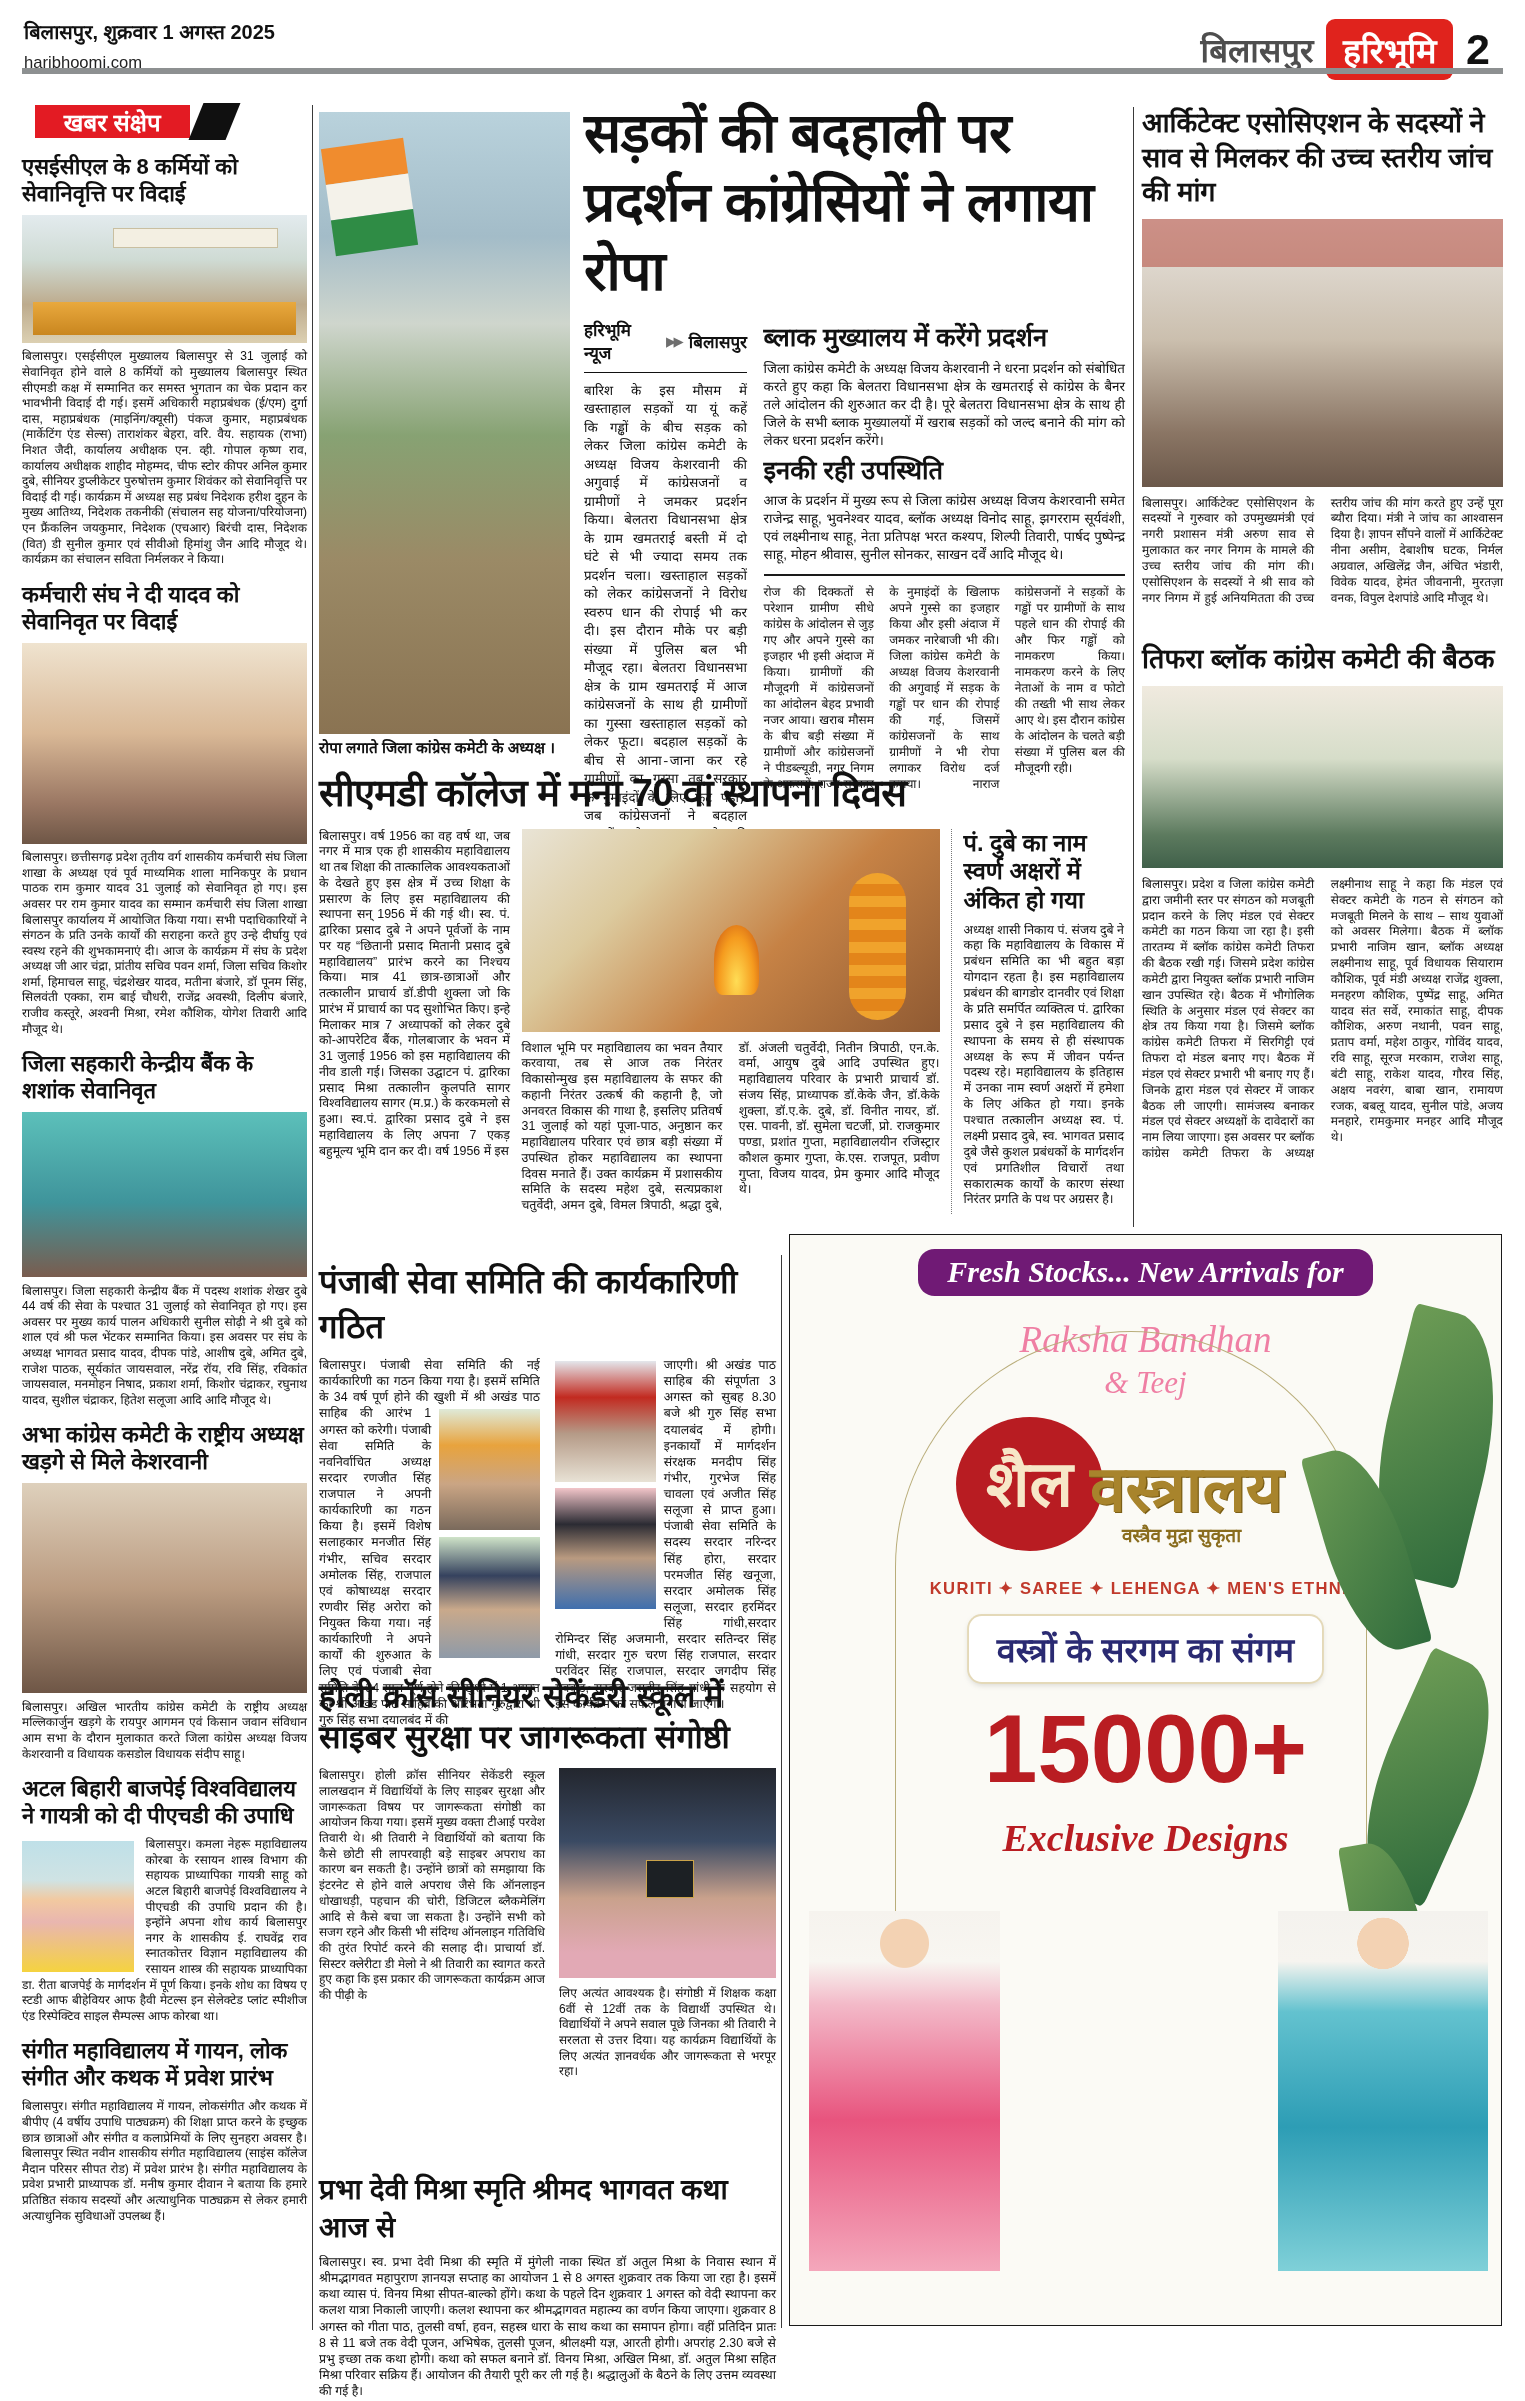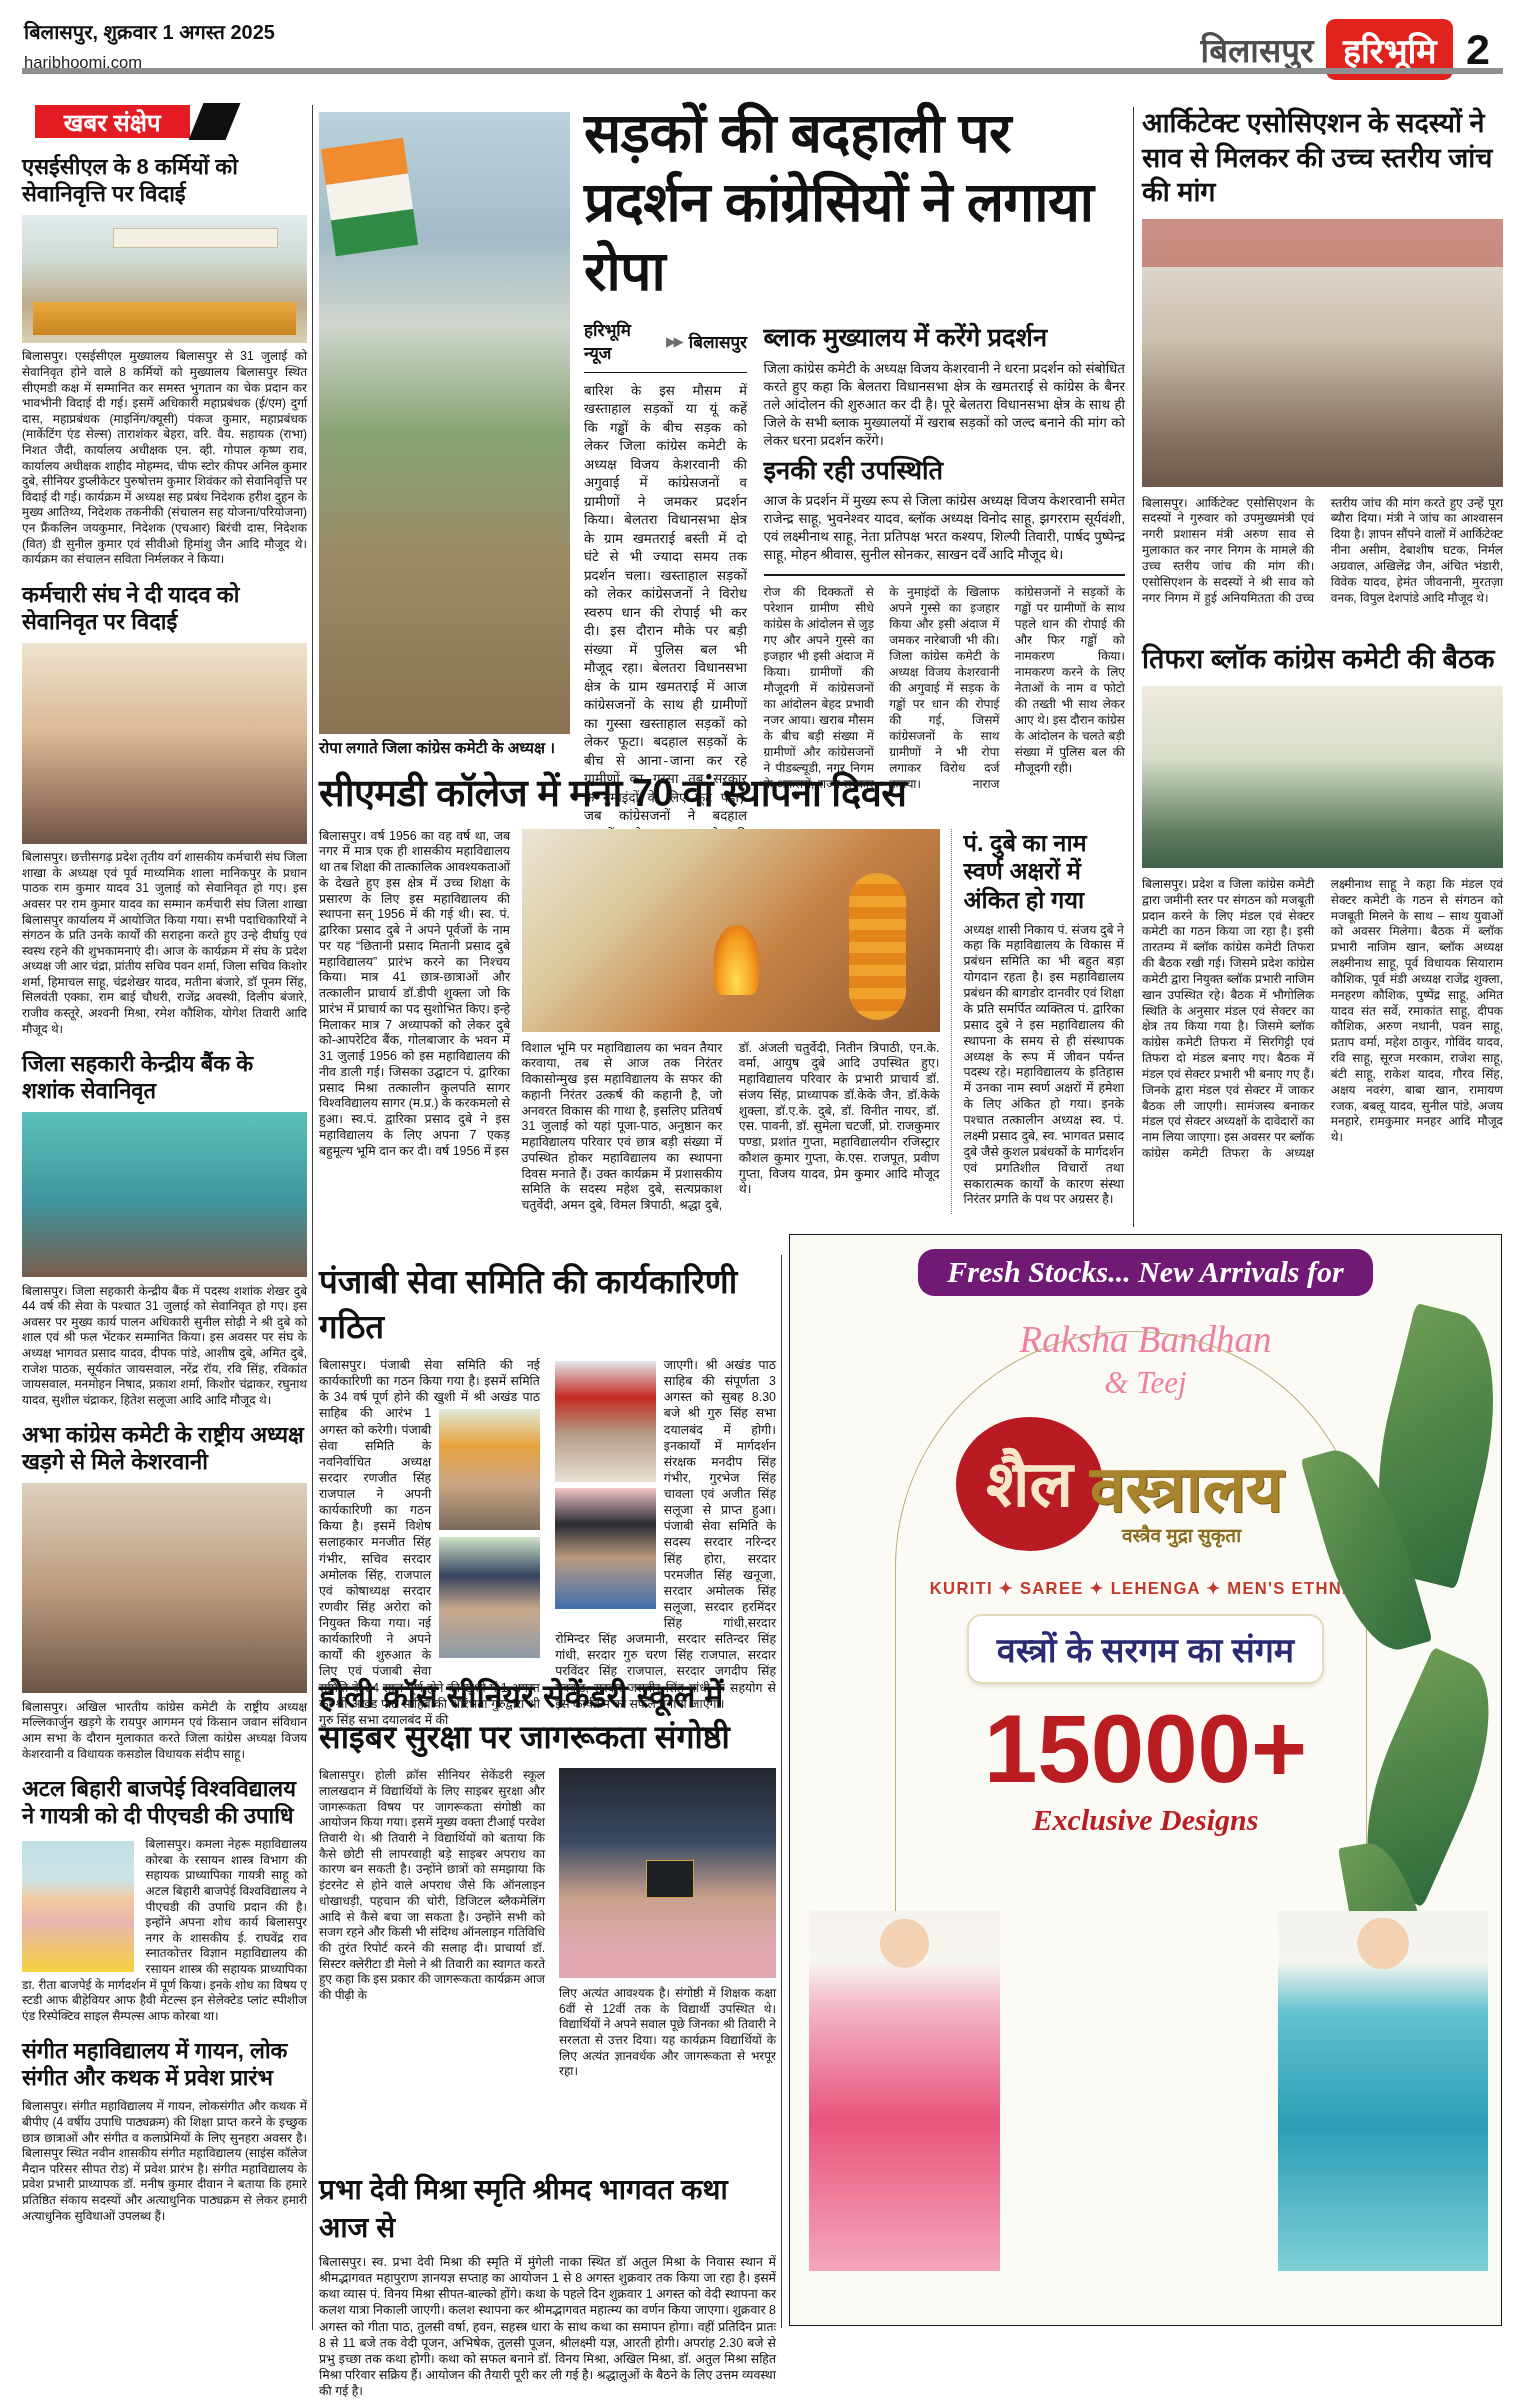--- a/index.html
+++ b/index.html
@@ -132,21 +132,21 @@
       color:#f7e7c8;font-size:64px;font-weight:bold;line-height:134px;}
   .ad-brand2{position:absolute;left:300px;top:25.5px;font-size:64px;font-weight:bold;color:#a8842c;
       text-shadow:1.3px 1.3px 0 #7c5f16;}
   .ad-tagline{position:absolute;left:332px;top:105px;font-size:19px;font-weight:bold;color:#8a6d1e;}
   .ad-cats{margin-top:9px;font-size:16.6px;font-weight:bold;color:#c0392b;letter-spacing:1.3px;}
   .ad-slogan{display:inline-block;margin-top:16.6px;background:#fff;border-radius:12.8px;
       box-shadow:0 0 0 1.9px #e4d9b8, 0 2.6px 6.4px rgba(0,0,0,.15);padding:10.2px 28px;
       color:#2a2a72;font-size:34px;font-weight:bold;}
   .ad-count{margin-top:19px;font-size:96px;font-weight:bold;color:#b91d22;line-height:1;}
   .ad-count-sub{font-family:"Liberation Serif",serif;font-style:italic;font-weight:bold;
-      font-size:30px;color:#b91d22;margin-top:6px;}
+      font-size:38px;color:#b91d22;margin-top:19px;}
   .ad-model{position:absolute;bottom:54px;}
   .ad-model-l{left:19px;width:191px;height:360px;
       background:radial-gradient(circle at 50% 9%,#f3d2b3 0 24px,transparent 25px),
       linear-gradient(180deg,#f6f3ee 0%,#f8f6f1 14%,#f3b9c8 26%,#e8547e 58%,#f4a7bb 100%);}
   .ad-model-r{right:12.8px;width:210px;height:360px;
       background:radial-gradient(circle at 50% 9%,#f3d2b3 0 25.5px,transparent 26px),
       linear-gradient(180deg,#f4f2ee 0%,#f6f4ef 14%,#63c2cf 28%,#2d9db5 60%,#7fd0d8 100%);}
   .leaf{position:absolute;background:linear-gradient(135deg,#6d9c55,#2f6b3c);border-radius:4% 60% 4% 60%;}
   .lf1{right:11.5px;top:77px;width:108px;height:268px;transform:rotate(14deg);}
   .lf2{right:96px;top:210px;width:77px;height:210px;transform:rotate(-16deg);}

